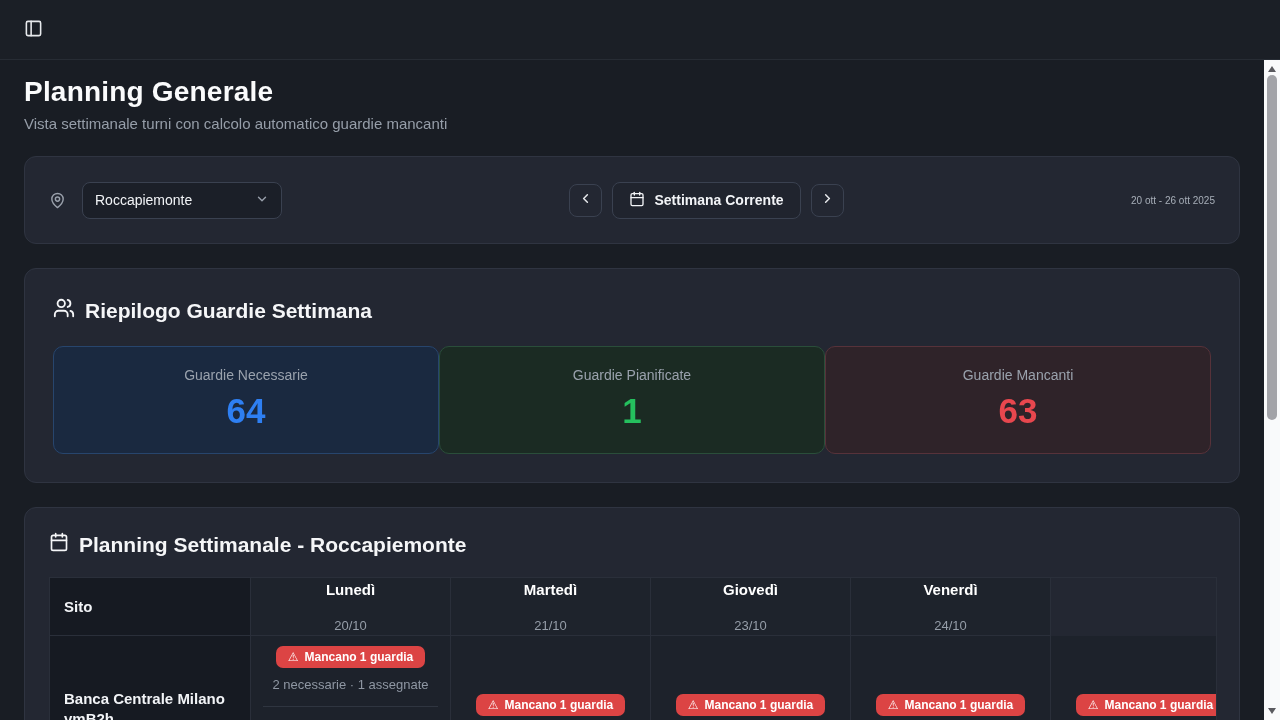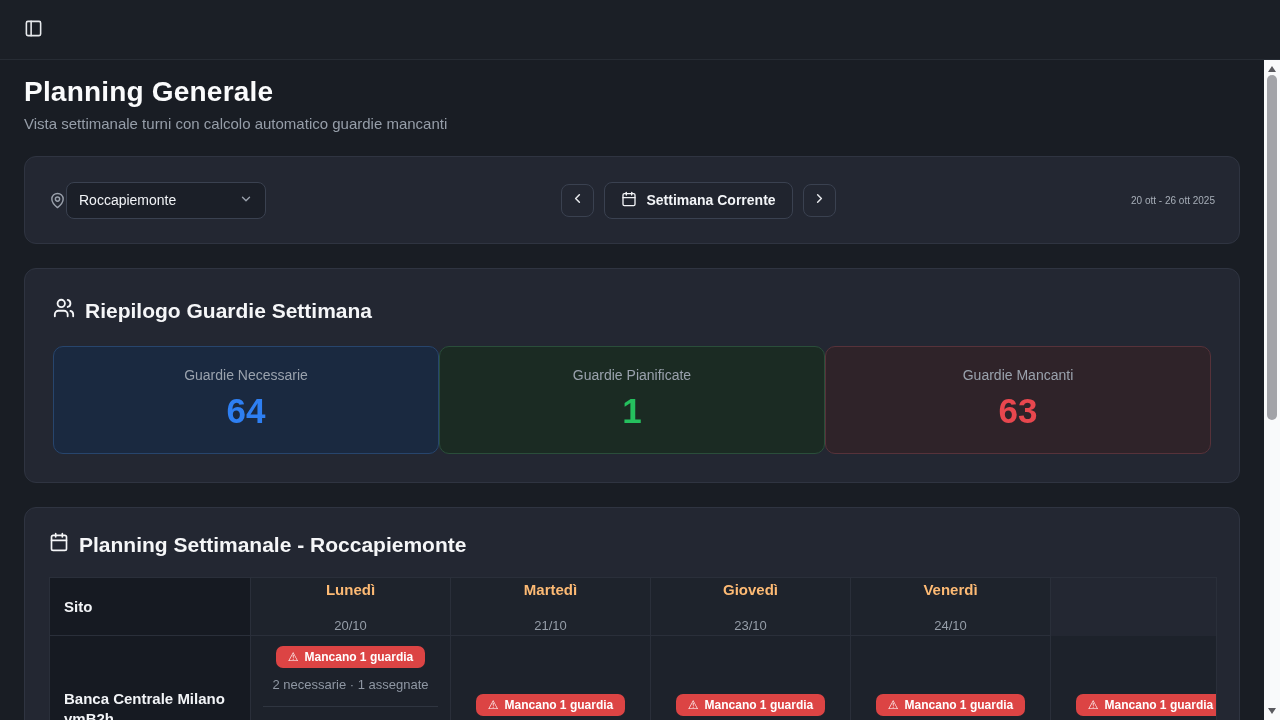--- a/index.html
+++ b/index.html
@@ -18,21 +18,21 @@
   
   .page { padding:16px 24px 0 24px; width:1264px; }
   .page-title { font-size:28px; font-weight:bold; letter-spacing:.2px; color:#fafbfc; }
   .page-subtitle { font-size:15px; color:#969ea9; margin-top:7px; }
   .card {
     background:#232732; border:1px solid #2f3441; border-radius:12px;
     width:1216px; margin-top:24px;
   }
   
   .toolbar-card { height:88px; display:flex; align-items:center; padding:0 24px; }
-  .loc-group { display:flex; align-items:center; gap:0;text-align:center; }
+  .loc-group { display:flex; align-items:center; gap:16px;text-align:center; }
   .muted-ico { color:#9aa1ac; display:flex; }
   .select {
     width:200px; height:37px; background:#1b1f28; border:1px solid #3a4150; border-radius:8px;
     display:flex; align-items:center; justify-content:space-between; padding:0 12px;
     font-size:14px; color:#f2f4f7; cursor:pointer;
   }
   .toolbar-center { display:flex; align-items:center; gap:10px; margin-left:auto; margin-right:auto; }
   .sq-btn {
     width:33px; height:33px; background:#232732; border:1px solid #3a4150; border-radius:8px;
     display:flex; align-items:center; justify-content:center; color:#e7e9ec; cursor:pointer;
@@ -57,21 +57,21 @@
   .stat-red   { background:#2f2329; border:1px solid #57323a; }
   .stat-red   .stat-value { color:#e8474e; }
   
   .planning-card { padding:24px 24px 0 24px; height:226px; overflow:hidden; }
   .table-wrap { margin-top:20px; width:1168px; overflow:hidden; border:1px solid #2a2f3a; border-bottom:none; }
   .grid-row { display:grid; grid-template-columns:201px repeat(5,200px); width:1201px; }
   .th, .td { border-right:1px solid #2a2f3a; }
   .header-row .th { background:#1e232c; height:58px; display:flex; flex-direction:column; align-items:center; justify-content:center; border-bottom:1px solid #2a2f3a; }
   .th-site { background:#161a22 !important; align-items:flex-start !important; justify-content:center; padding-left:14px; }
   .th-site .col-title { font-size:15px; font-weight:bold; color:#f2f4f7; }
-  .day-name { font-size:15px; font-weight:bold; color:#fdba74; }
+  .day-name { font-size:15px; font-weight:bold; color:#ffffff; }
   .day-date { font-size:13px; color:#959da8; margin-top:20px; }
   .body-row { height:200px; }
   .td { background:#1d222b; }
   .td-site { background:#161a22; padding:53px 12px 0 14px; }
   .site-name { font-size:15px; font-weight:bold; color:#f2f4f7; line-height:20px; }
   .cell-inner { display:flex; flex-direction:column; align-items:center; padding:10px 12px 0 12px; }
   .cell-later .cell-inner { padding-top:58px; }
   .badge-missing {
     background:#dc4444; color:#fff; font-size:12px; font-weight:bold;
     border-radius:7px; height:22px; padding:0 12px; display:flex; align-items:center; gap:6px;

